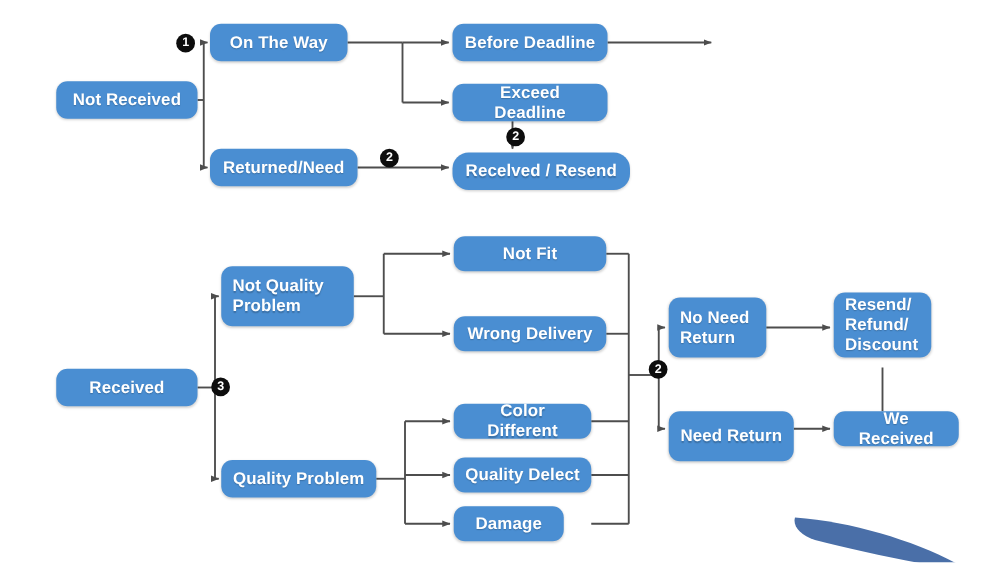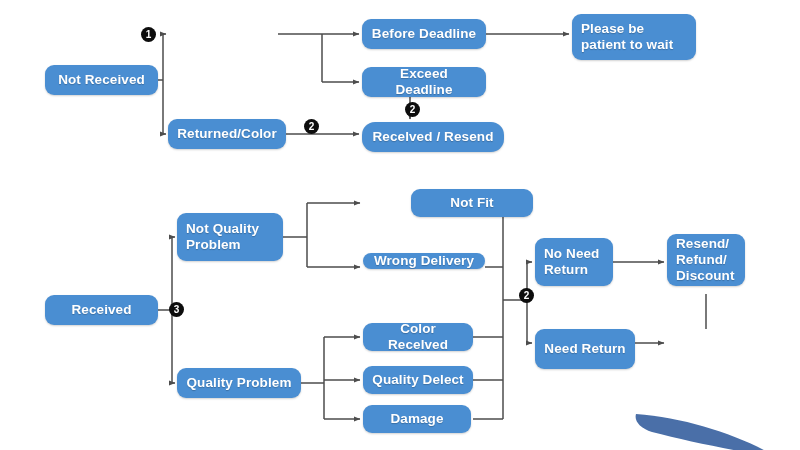--- a/index.html
+++ b/index.html
@@ -111,43 +111,43 @@
       <path d="M706,294 L706,329"></path>
     </g>
   </svg>
 
   <svg id="decor" viewBox="0 0 800 450" xmlns="http://www.w3.org/2000/svg">
     <path d="M636,414 C688,418 742,436 778,458 C742,452 690,442 652,432
              C640,428 634,421 636,414 Z" fill="#4a6fa8"></path>
   </svg>
 
   <div class="node center" style="left: 45px; top: 65px; width: 113px; height: 30px; background: rgb(74, 142, 210);">Not   Received</div>
-  <div class="node center" style="left: 168px; top: 119px; width: 118px; height: 30px; background: rgb(74, 142, 210);">Returned/Color</div>
+  <div class="node center" style="left: 168px; top: 19px; width: 110px; height: 30px; background: rgb(74, 142, 210);">On The Way</div>
+  <div class="node center" style="left: 168px; top: 119px; width: 118px; height: 30px; background: rgb(74, 142, 210);">Returned/Need</div>
   <div class="node center" style="left: 362px; top: 19px; width: 124px; height: 30px; background: rgb(74, 142, 210); text-align: right;">Before Deadline</div>
   <div class="node center" style="left: 362px; top: 67px; width: 124px; height: 30px; background: rgb(74, 142, 210);">Exceed Deadline</div>
   <div class="node center" style="left: 362px; top: 122px; width: 142px; height: 30px; background: rgb(74, 142, 210); border-radius: 13px;">Recelved / Resend</div>
-  <div class="node left" style="left: 572px; top: 14px; width: 124px; height: 46px; background: rgb(74, 142, 210);">Please be
-patient to wait</div>
 
   <div class="node center" style="left: 45px; top: 295px; width: 113px; height: 30px; background: rgb(74, 142, 210);">Received</div>
   <div class="node left" style="left: 177px; top: 213px; width: 106px; height: 48px; background: rgb(74, 142, 210);">Not   Quality
 Problem</div>
   <div class="node center" style="left: 177px; top: 368px; width: 124px; height: 30px; background: rgb(74, 142, 210);">Quality Problem</div>
 
-  <div class="node center" style="left: 363px; top: 189px; width: 122px; height: 28px; background: rgb(74, 142, 210); margin-left: 48px;">Not Fit</div>
-  <div class="node center" style="left: 363px; top: 253px; width: 122px; height: 16px; background: rgb(74, 142, 210);">Wrong Delivery</div>
-  <div class="node center" style="left: 363px; top: 323px; width: 110px; height: 28px; background: rgb(74, 142, 210);">Color Recelved</div>
+  <div class="node center" style="left: 363px; top: 189px; width: 122px; height: 28px; background: rgb(74, 142, 210);">Not Fit</div>
+  <div class="node center" style="left: 363px; top: 253px; width: 122px; height: 28px; background: rgb(74, 142, 210);">Wrong Delivery</div>
+  <div class="node center" style="left: 363px; top: 323px; width: 110px; height: 28px; background: rgb(74, 142, 210);">Color Different</div>
   <div class="node center" style="left: 363px; top: 366px; width: 110px; height: 28px; background: rgb(74, 142, 210);">Quality Delect</div>
-  <div class="node center" style="left: 363px; top: 405px; width: 108px; height: 28px; background: rgb(74, 142, 210);">Damage</div>
+  <div class="node center" style="left: 363px; top: 405px; width: 88px; height: 28px; background: rgb(74, 142, 210);">Damage</div>
 
   <div class="node left" style="left: 535px; top: 238px; width: 78px; height: 48px; background: rgb(74, 142, 210);">No Need
 Return</div>
   <div class="node center" style="left: 535px; top: 329px; width: 100px; height: 40px; background: rgb(74, 142, 210);">Need Return</div>
   <div class="node left" style="left: 667px; top: 234px; width: 78px; height: 52px; background: rgb(74, 142, 210);">Resend/
 Refund/
 Discount</div>
+  <div class="node center" style="left: 667px; top: 329px; width: 100px; height: 28px; background: rgb(74, 142, 210);">We Received</div>
 
 <div class="marker" style="left: 141px; top: 27px;">1</div>
     <div class="marker" style="left: 304px; top: 119px;">2</div>
     <div class="marker" style="left: 405px; top: 102px;">2</div>
     <div class="marker" style="left: 169px; top: 302px;">3</div>
     <div class="marker" style="left: 519px; top: 288px;">2</div>
   </div>
 
 </body></html>

